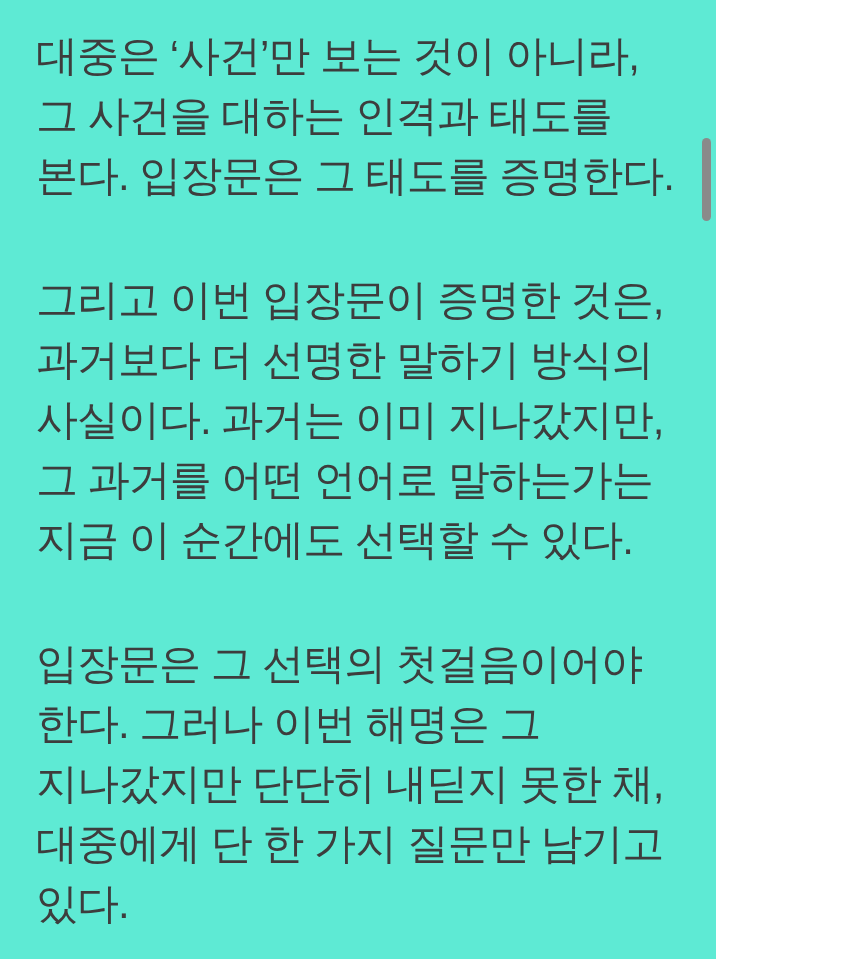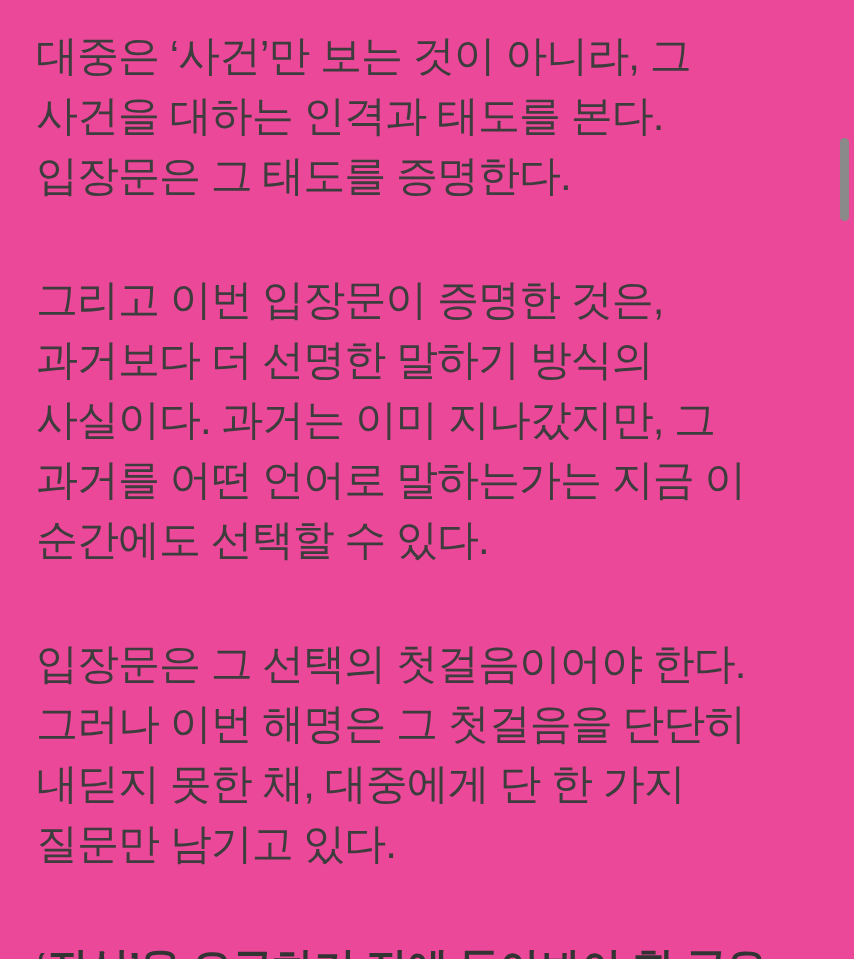--- a/index.html
+++ b/index.html
@@ -8,24 +8,24 @@
   }
   body {
     width: 854px;
     height: 959px;
     background: #ffffff;
     overflow: hidden;
     position: relative;
     font-family: "Liberation Sans", "DejaVu Sans", sans-serif;
   }
   .page {
-    width: 854px;
+    width: 716px;
     height: 959px;
     position: relative;
-    background: #ec4899;
+    background: #5eead4;
   }
   .content {
     box-sizing: border-box;
     padding: 26px 40px 0 36px;
     color: #3d3d3d;
     font-size: 42px;
     line-height: 60px;
     letter-spacing: -1px;
     word-break: keep-all;
     overflow-wrap: break-word;
@@ -55,20 +55,20 @@
     background: #8a8a8a;
   }
 </style>
 </head>
 <body>
 
 <div class="page">
   <main class="content">
     <p class="para">대중은 ‘사건’만 보는 것이 아니라, 그 사건을 대하는 인격과 태도를 본다. 입장문은 그 태도를 증명한다.</p>
     <p class="para">그리고 이번 입장문이 증명한 것은, 과거보다 더 선명한 말하기 방식의 사실이다. 과거는 이미 지나갔지만, 그 과거를 어떤 언어로 말하는가는 지금 이 순간에도 선택할 수 있다.</p>
-    <p class="para">입장문은 그 선택의 첫걸음이어야 한다. 그러나 이번 해명은 그 첫걸음을 단단히 내딛지 못한 채, 대중에게 단 한 가지 질문만 남기고 있다.</p>
+    <p class="para">입장문은 그 선택의 첫걸음이어야 한다. 그러나 이번 해명은 그 지나갔지만 단단히 내딛지 못한 채, 대중에게 단 한 가지 질문만 남기고 있다.</p>
     <p class="para emphasis">‘진심’을 요구하기 전에 돌아봐야 할 곳은 대중의 마음이 아니라, 긴 시간 감춰져 온 자기 책임의 자리라는 사실이다.</p>
   </main>
 
   <div class="scrollbar-track">
     <div class="scrollbar-thumb"></div>
   </div>
 </div>
 
 </body></html>

